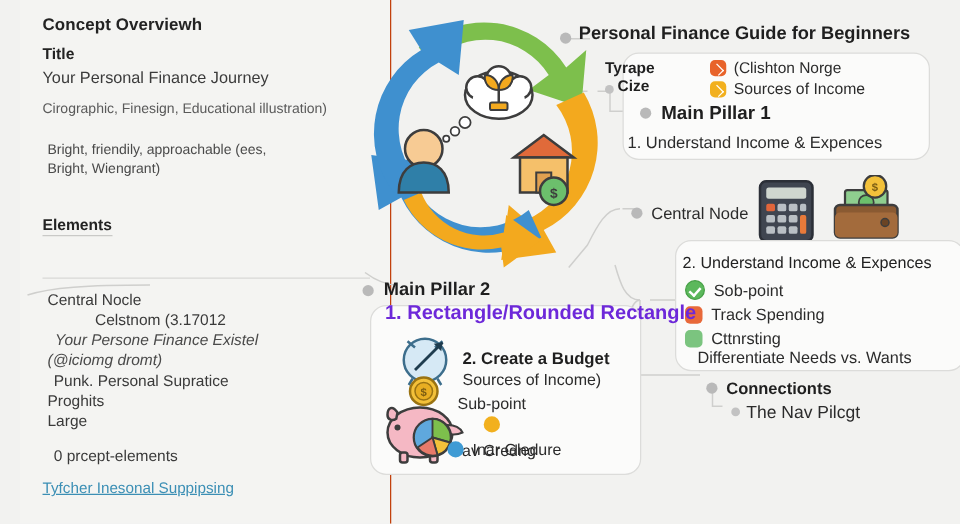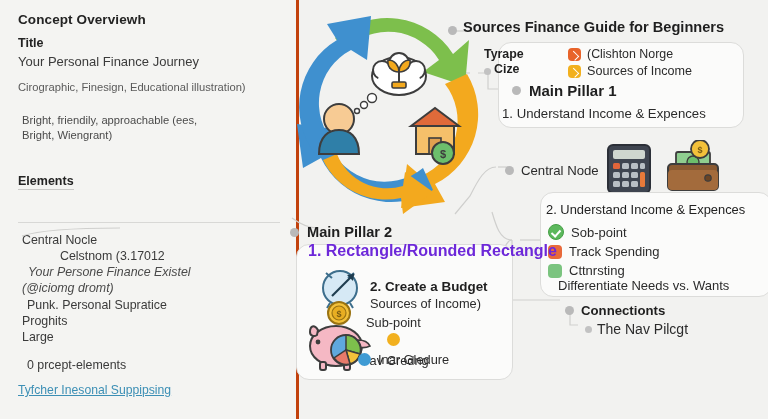--- a/index.html
+++ b/index.html
@@ -7,22 +7,22 @@
     width:768px;height:419px;
     background:#f2f2f0;
     font-family:"Liberation Sans","DejaVu Sans",sans-serif;
     color:#2b2b2b;
     overflow:hidden;
     position:relative;
   }
   .stage{position:absolute;inset:0;}
 
   
-  .left-panel{position:absolute;left:0;top:0;width:296px;height:419px;
-    background:#f4f4f2;border-right:3px solid #c2410c;}
+  .left-panel{position:absolute;left:16px;top:0;width:296px;height:419px;
+    background:#f4f4f2;border-right:1px solid #c2410c;}
   .lp-inner{position:absolute;left:18px;top:8px;right:10px;}
   .h-overview{font-size:13.5px;font-weight:bold;letter-spacing:.1px;color:#232323;margin:4px 0 9px 0;}
   .h-title{font-size:12.5px;font-weight:bold;color:#232323;line-height:1.25;}
   .h-diagtype{font-size:12.5px;font-weight:bold;color:#232323;line-height:1.25;margin-bottom:11px;}
   .p-journey{font-size:13px;color:#3b3b3b;margin:2px 0 12px 0;}
   .p-style{font-size:11.2px;color:#5a5a5a;margin:0 0 20px 0;}
   .p-mood{font-size:11.2px;color:#4a4a4a;line-height:1.35;margin:0 0 28px 4px;}
   .h-elements{font-size:12.5px;font-weight:bold;color:#232323;
     border-bottom:1px solid #c9c9c7;display:inline-block;padding-bottom:1px;}
   .divider{position:absolute;left:18px;top:222px;width:262px;height:1px;background:#d8d8d6;}
@@ -213,21 +213,21 @@
     <g>
       <path d="M128,118 L152,100 L176,118 Z" fill="#e06a3a" stroke="#3d3d3d" stroke-width="2"></path>
       <rect x="133" y="118" width="38" height="28" fill="#f5c06a" stroke="#3d3d3d" stroke-width="2"></rect>
       <rect x="146" y="130" width="12" height="16" fill="#e0a050" stroke="#3d3d3d" stroke-width="1.6"></rect>
       <circle cx="160" cy="145" r="11" fill="#6cbf6c" stroke="#3d3d3d" stroke-width="2"></circle>
       <text x="160" y="150" font-size="11" font-weight="bold" text-anchor="middle" fill="#3d3d3d" font-family="Liberation Sans, sans-serif">$</text>
     </g>
   </svg>
 
   <span class="node-dot title-dot"></span>
-  <div class="big-title">Sources Finance Guide for Beginners</div>
+  <div class="big-title">Personal Finance Guide for Beginners</div>
 
   <div class="card card-p1"></div>
   <div class="p1-row lbl-tyrape">Tyrape</div>
   <span class="node-dot sm cize-dot"></span>
   <div class="p1-row lbl-cize">Cize</div>
 
   <div class="p1-i1">
     <span class="sq-ico" style="background:#e8632a"></span>
     <span>(Clishton Norge</span>
   </div>

